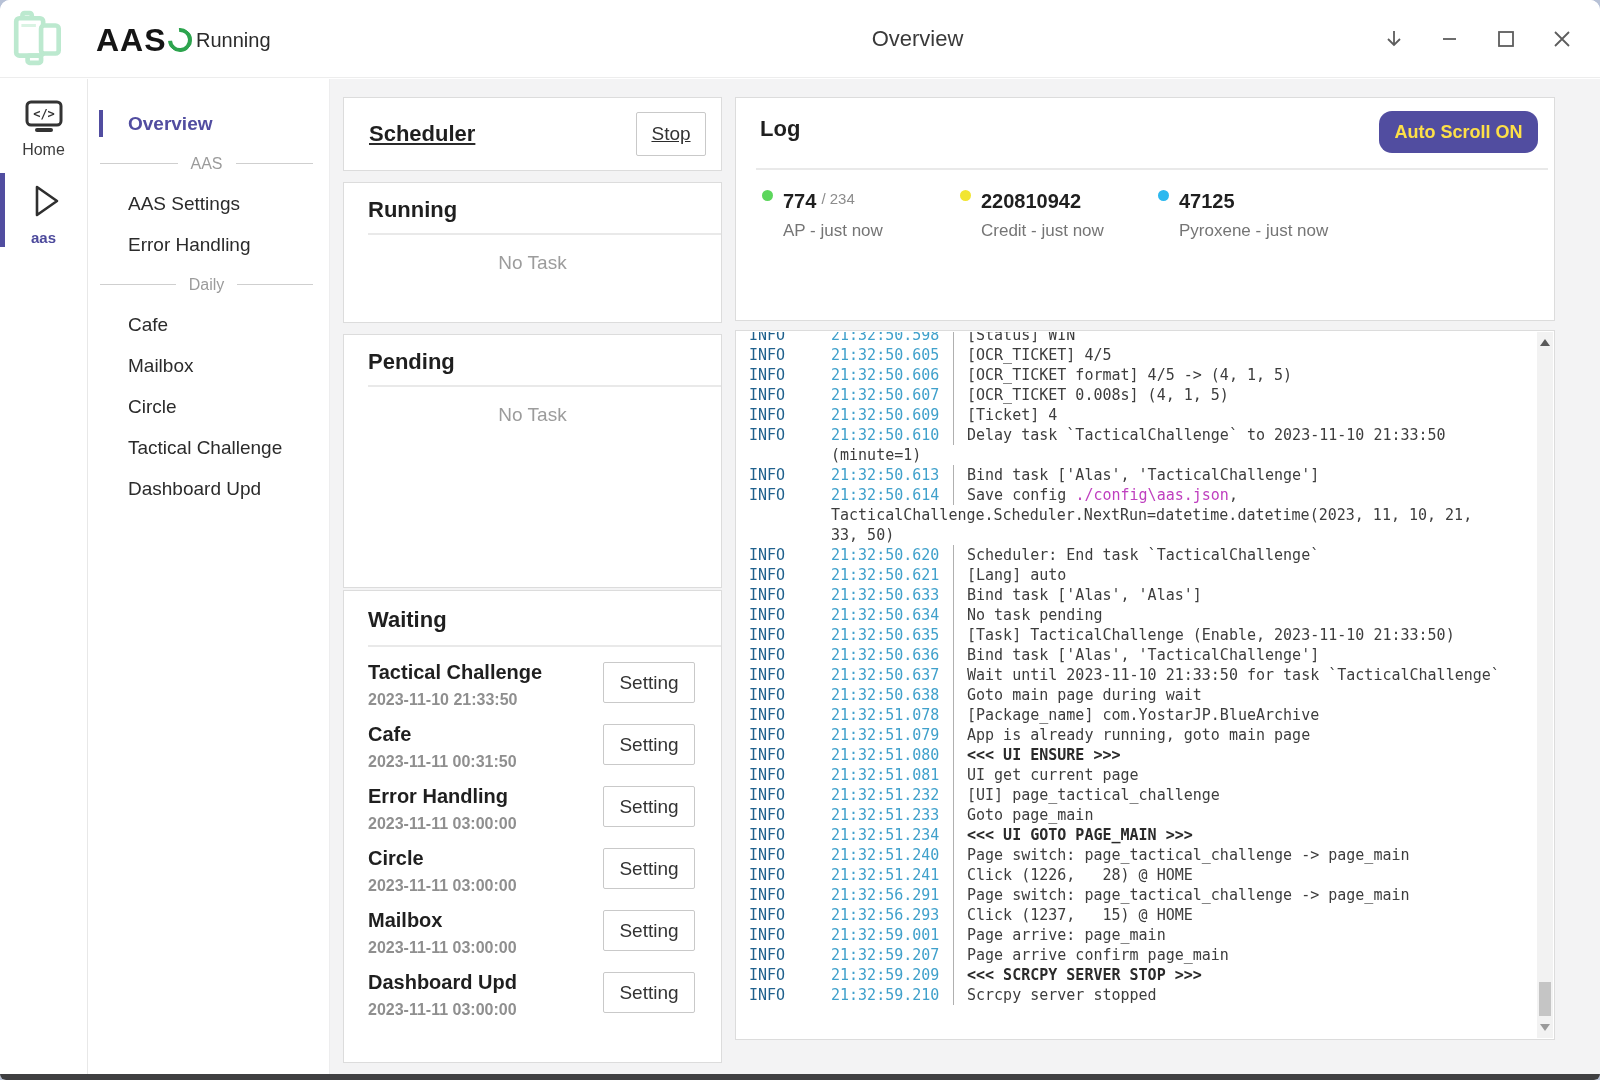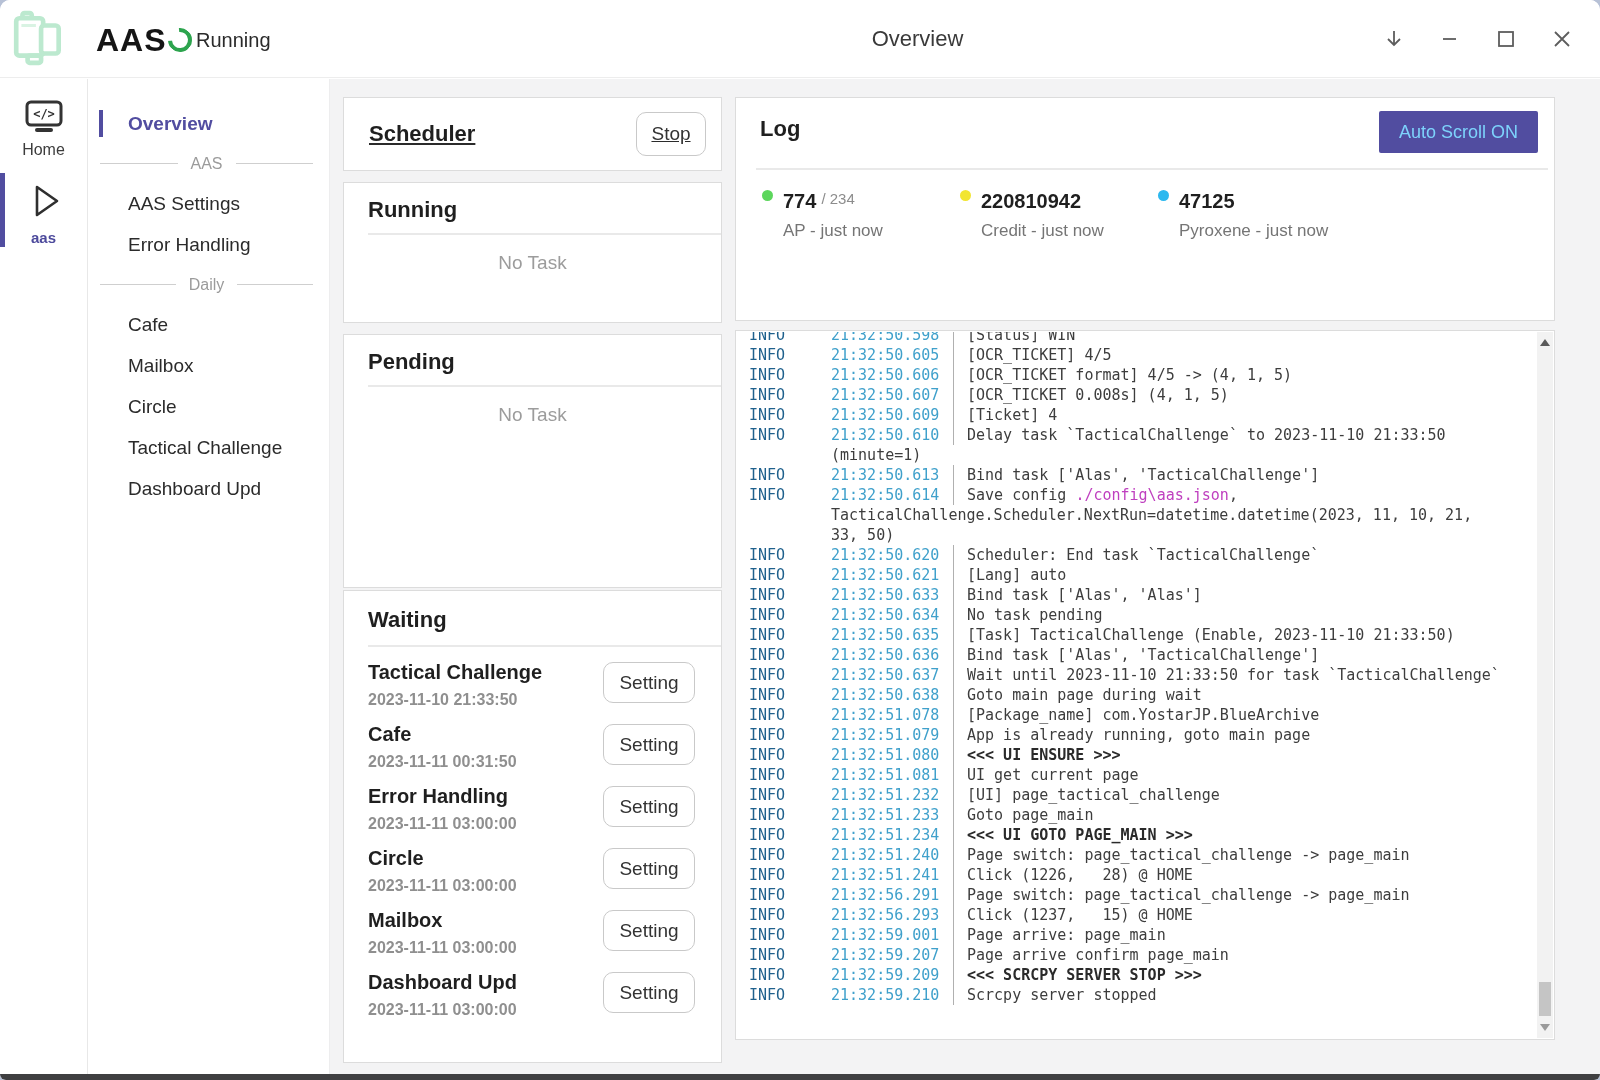--- a/index.html
+++ b/index.html
@@ -39,21 +39,21 @@
 
   
   .main { position:absolute; left:330px; top:79px; right:0; bottom:6px; background:#f3f3f4; }
   .card { position:absolute; background:#fff; border:1px solid #dcdcdc; }
   .card-title { font-size:22px; font-weight:bold; color:#1f1f1f; }
   .card-divider { border-top:2px solid #e9e9e9; }
   .empty-text { text-align:center; font-size:19px; color:#9c9c9c; }
 
   .scheduler-card { left:13px; top:18px; width:379px; height:74px; display:flex; align-items:center;text-decoration:underline; }
   .scheduler-card .card-title { margin-left:25px; flex:1; }
-  .btn-plain { background:#fff; border:1px solid #c9c9c9; border-radius:10px; font-size:19px; color:#333; font-family:inherit; cursor:pointer; }
+  .btn-plain { background:#fff; border:1px solid #c9c9c9; border-radius:2px; font-size:19px; color:#333; font-family:inherit; cursor:pointer; }
   .stop-btn { width:70px; height:44px; margin-right:15px; }
 
   .running-card  { left:13px; top:103px; width:379px; height:141px; }
   .pending-card  { left:13px; top:255px; width:379px; height:254px; }
   .stack-card-inner { padding-top:14px; }
   .stack-card-inner .card-title { margin-left:24px; }
   .stack-card-inner .card-divider { margin-left:24px; margin-top:10px; }
   .stack-card-inner .empty-text { margin-top:17px; }
 
   .waiting-card { left:13px; top:511px; width:379px; height:473px; padding-top:16px; }
@@ -61,21 +61,21 @@
   .waiting-card .card-divider { margin-left:24px; margin-top:12px; }
   .waiting-list { margin-top:10px; }
   .waiting-item { position:relative; height:62px; }
   .waiting-name { position:absolute; left:24px; top:4px; font-size:20px; font-weight:bold; color:#1f1f1f; }
   .waiting-time { position:absolute; left:24px; top:34px; font-size:16px; font-weight:bold; color:#8f8f8f; }
   .setting-btn { position:absolute; right:26px; top:5px; width:92px; height:41px; }
 
   .log-card { left:405px; top:18px; width:820px; height:224px; }
   .log-head { position:relative; height:70px; }
   .log-head .card-title { position:absolute; left:24px; top:18px; }
-  .autoscroll-btn { position:absolute; right:16px; top:13px; width:159px; height:42px; background:var(--accent,#514da0); color:#7dd3fc; border:none; border-radius:2px; font-size:18px; font-family:inherit; cursor:pointer; }
+  .autoscroll-btn { position:absolute; right:16px; top:13px; width:159px; height:42px; background:var(--accent,#514da0); color:#fde047; border:none; border-radius:13px; font-size:18px; font-family:inherit; cursor:pointer;font-weight:bold; }
   .log-card .card-divider { margin-left:20px; margin-right:6px; }
   .stats { display:flex; padding:20px 0 0 26px; }
   .stat { width:198px; }
   .stat-top { display:flex; }
   .stat-dot { width:11px; height:11px; border-radius:50%; margin-right:10px; }
   .stat-value { font-size:20px; font-weight:bold; color:#1f1f1f; }
   .stat-suffix { font-size:15px; color:#8c8c8c; margin-left:5px; }
   .stat-label { margin:8px 0 0 21px; font-size:17px; color:#757575; }
 
   

